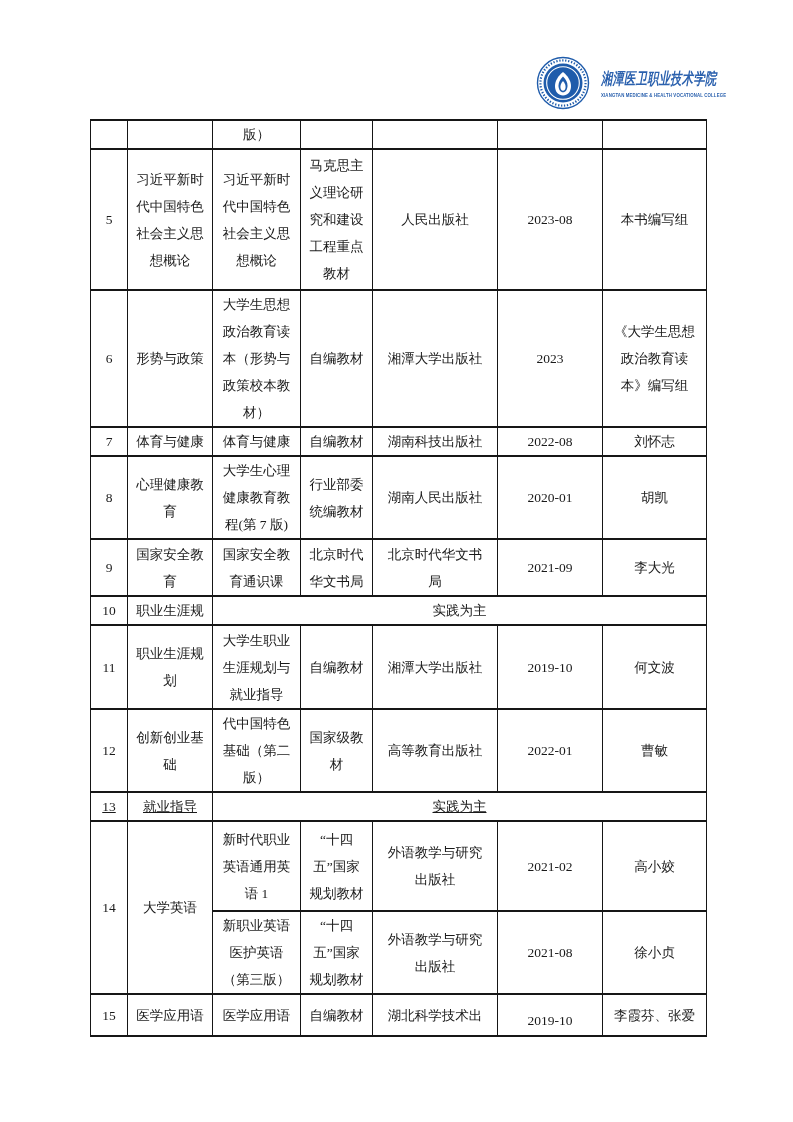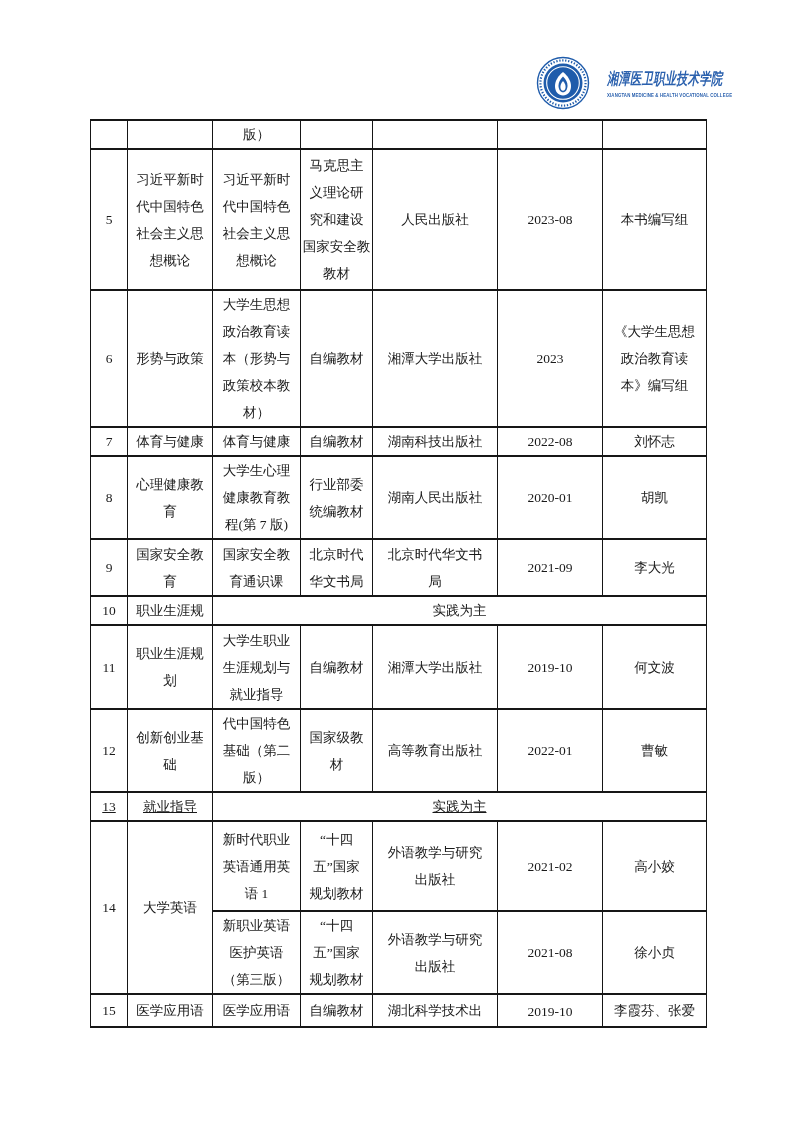--- a/index.html
+++ b/index.html
@@ -16,21 +16,21 @@
 
   
   .logo {
     position: absolute;
     left: 536px;
     top: 56px;
     display: flex;
     align-items: flex-start;
   }
   .emblem { width: 54px; height: 54px; flex: none; }
-  .logo-text { margin-left: 17px; padding-top: 13px; }
+  .logo-text { margin-left: 11px; padding-top: 13px; }
   .logo-cn {
     font-size: 16px;
     font-weight: bold;
     font-style: italic;
     color: #2b61ae;
     white-space: nowrap;
     letter-spacing: 0.5px;
     transform: scaleX(0.70);
     transform-origin: left center;
     font-family: "DejaVu Serif", "Liberation Serif", serif;
@@ -120,21 +120,21 @@
 代中国特色
 社会主义思
 想概论</td>
           <td>习近平新时
 代中国特色
 社会主义思
 想概论</td>
           <td>马克思主
 义理论研
 究和建设
-国家安全教
+工程重点
 教材</td>
           <td>人民出版社</td>
           <td>2023-08</td>
           <td>本书编写组</td>
         </tr>
         <tr style="height: 134px;">
           <td>6</td>
           <td>形势与政策</td>
           <td>大学生思想
 政治教育读
@@ -237,21 +237,21 @@
 医护英语
 （第三版）</td>
           <td>“十四
 五”国家
 规划教材</td>
           <td>外语教学与研究
 出版社</td>
           <td>2021-08</td>
           <td>徐小贞</td>
         </tr>
-        <tr style="height: 33px; padding-left: 48px;">
+        <tr style="height: 42px; padding-left: 48px;">
           <td>15</td>
           <td>医学应用语</td>
           <td>医学应用语</td>
           <td>自编教材</td>
           <td>湖北科学技术出</td>
           <td class="sink">2019-10</td>
           <td>李霞芬、张爱</td>
         </tr>
       </tbody>
   </table>

